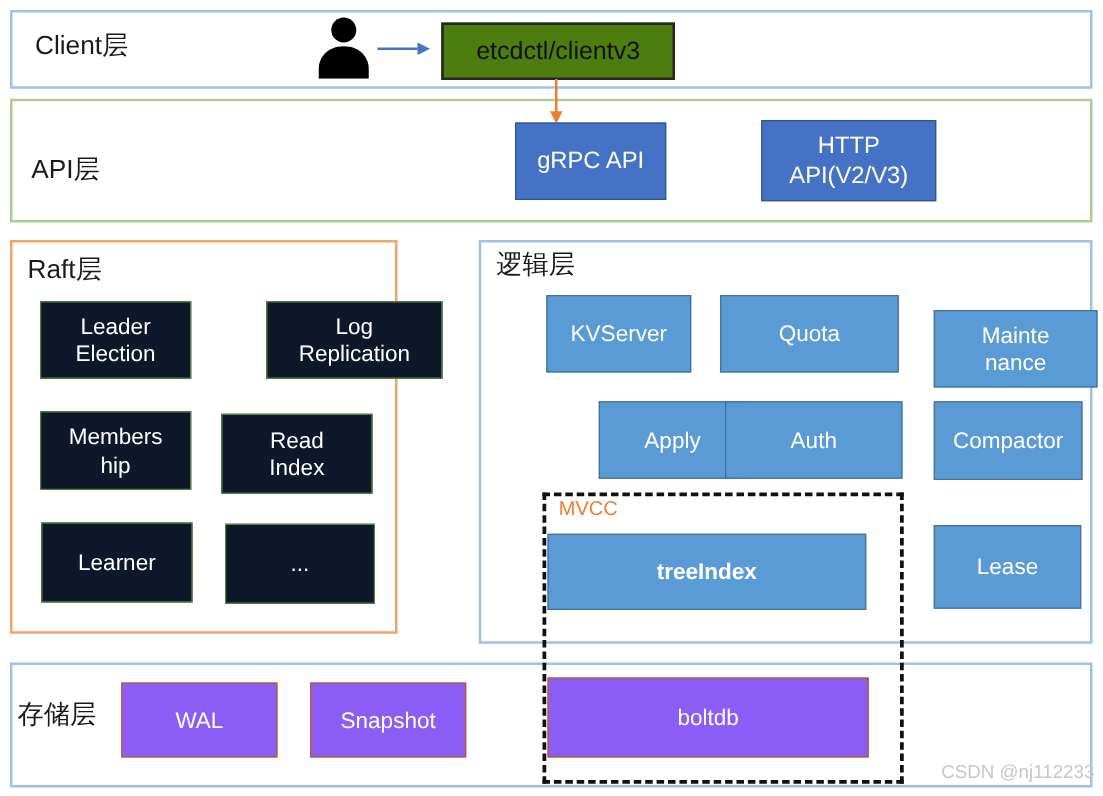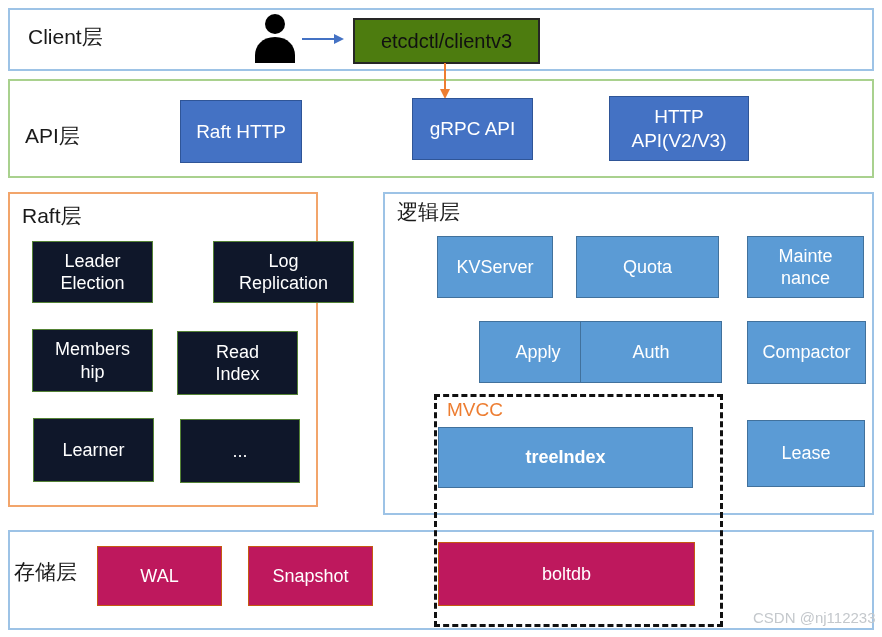--- a/index.html
+++ b/index.html
@@ -34,42 +34,42 @@
     justify-content: center;
     text-align: center;
     color: #ffffff;
     font-size: 18px;
     line-height: 1.25;
     white-space: pre-line;
   }
   .dkblue  { background: #4472C4; border: 1px solid #2F5597; }
   .ltblue  { background: #5B9BD5; border: 1px solid #41719C; }
   .green   { background: #0f172a; border: 1px solid #548235; }
-  .orange  { background: #be185d; border: 1px solid #C55A11; }
+  .orange  { background: #8b5cf6; border: 1px solid #C55A11; }
   .white-box {
     position: absolute;
     display: flex;
     align-items: center;
     justify-content: center;
     background: #4d7c0f;
     border: 2px solid #262626;
     color: #111111;
     font-size: 20px;
   }
   .mvcc-dashed {
     position: absolute;
     left: 434px; top: 394px; width: 289px; height: 233px;
     border: 3px dashed #111111;
     background: transparent;
   }
   .mvcc-label {
     position: absolute;
     left: 447px; top: 399px;
     color: #ED7D31;
-    font-size: 19px;
+    font-size: 16px;
     font-weight: 500;
   }
   .watermark {
     position: absolute;
     left: 753px; top: 609px;
     color: #C4C8CC;
     font-size: 15px;
     white-space: nowrap;
   }
   svg { position: absolute; display: block; }
@@ -101,39 +101,38 @@
     <polygon points="33,3 43,8 33,13" fill="#4472C4"></polygon>
   </svg>
 
   <div class="white-box" style="left:353px; top:18px; width:187px; height:46px;">etcdctl/clientv3</div>
 
   <svg style="left:437px; top:63px;" width="16" height="36" viewBox="0 0 16 36">
     <line x1="8" y1="0" x2="8" y2="27" stroke="#ED7D31" stroke-width="2"></line>
     <polygon points="3,26 13,26 8,36" fill="#ED7D31"></polygon>
   </svg>
 
-  <div class="box dkblue" style="left:180px; top:100px; width:122px; height:63px; font-size:19px;">Raft HTTP</div>
   <div class="box dkblue" style="left:412px; top:98px; width:121px; height:62px; font-size:19px;">gRPC API</div>
   <div class="box dkblue" style="left:609px; top:96px; width:140px; height:65px; font-size:19px;">HTTP
 API(V2/V3)</div>
 
   <div class="box green" style="left:32px; top:241px; width:121px; height:62px;">Leader
 Election</div>
   <div class="box green" style="left:177px; top:241px; width:141px; height:62px;margin-left:36px;">Log
 Replication</div>
   <div class="box green" style="left:32px; top:329px; width:121px; height:63px;">Members
 hip</div>
   <div class="box green" style="left:177px; top:331px; width:121px; height:64px;">Read
 Index</div>
   <div class="box green" style="left:33px; top:418px; width:121px; height:64px;">Learner</div>
   <div class="box green" style="left:180px; top:419px; width:120px; height:64px;">...</div>
 
   <div class="box ltblue" style="left:437px; top:236px; width:116px; height:62px;">KVServer</div>
   <div class="box ltblue" style="left:576px; top:236px; width:143px; height:62px;">Quota</div>
-  <div class="box ltblue" style="left:747px; top:236px; width:117px; height:62px;">Mainte
+  <div class="box ltblue" style="left:747px; top:248px; width:131px; height:62px;">Mainte
 nance</div>
   <div class="box ltblue" style="left:435px; top:321px; width:118px; height:62px;margin-left:44px;">Apply</div>
   <div class="box ltblue" style="left:580px; top:321px; width:142px; height:62px;">Auth</div>
   <div class="box ltblue" style="left:747px; top:321px; width:119px; height:63px;">Compactor</div>
 
   <div class="mvcc-dashed"></div>
   <span class="mvcc-label">MVCC</span>
 
   <div class="box ltblue" style="left:438px; top:427px; width:255px; height:61px;font-weight:bold;">treeIndex</div>
   <div class="box ltblue" style="left:747px; top:420px; width:118px; height:67px;">Lease</div>

